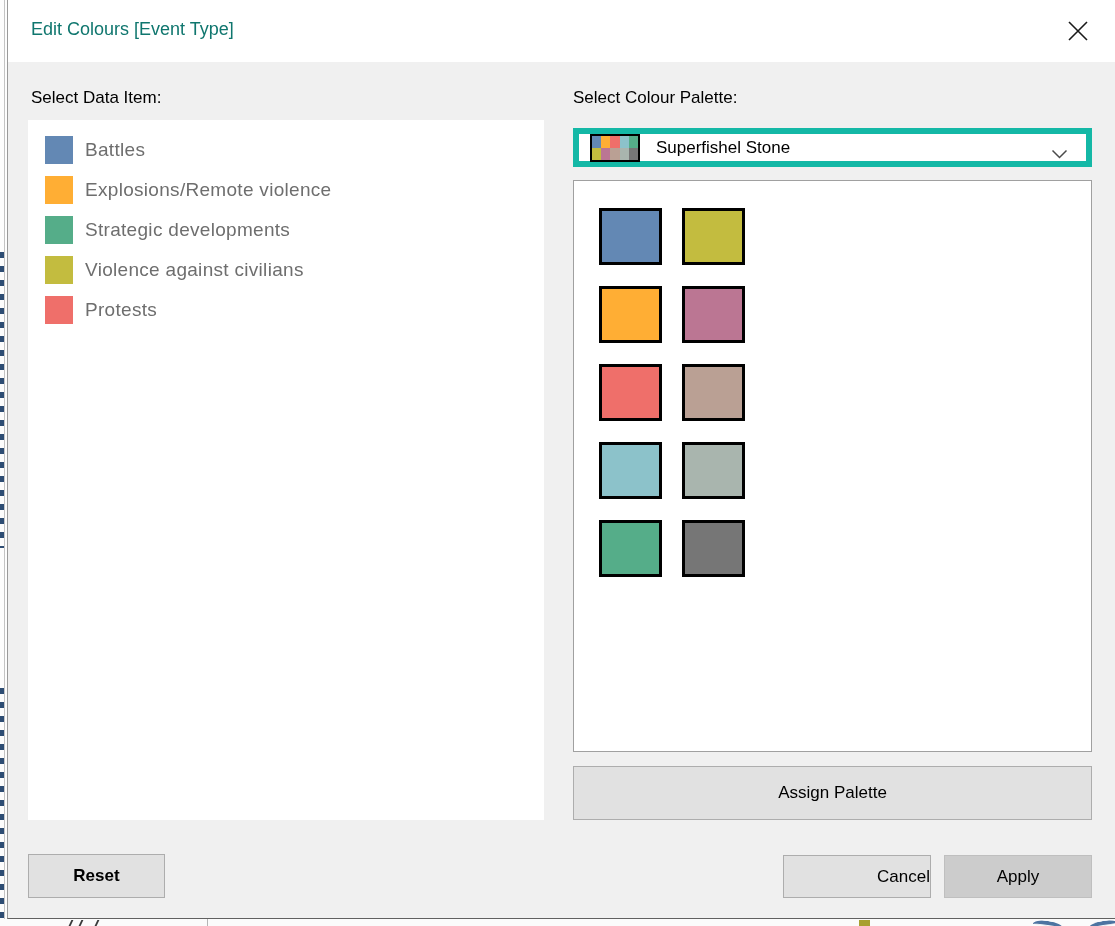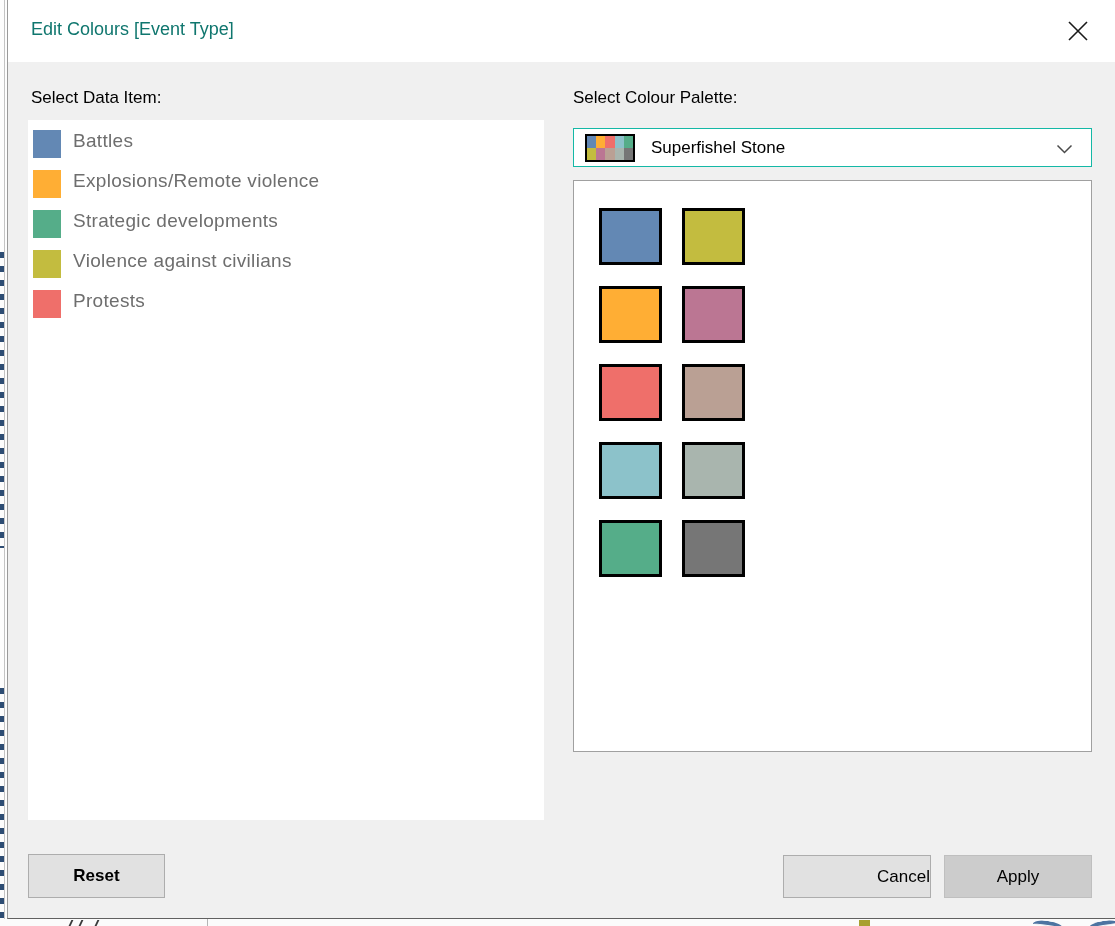--- a/index.html
+++ b/index.html
@@ -28,28 +28,28 @@
   .titlebar { position:absolute; left:0; top:0; width:100%; height:62px; background:#ffffff; }
   .title { position:absolute; left:23px; top:19px; font-size:18px; color:#0f766e; }
   .close-btn { position:absolute; left:1048px; top:11px; width:44px; height:40px; background:transparent; border:none; cursor:pointer; display:flex; align-items:center; justify-content:center; }
 
   .dlg-label { position:absolute; font-size:17px; color:#000; }
   .left-label { left:23px; top:88px; }
   .right-label { left:565px; top:88px; }
 
   
   .listbox { position:absolute; left:20px; top:120px; width:516px; height:700px; background:#ffffff; }
-  .legend-row { display:flex; height:40px; padding-left:5px; gap:12px; }
+  .legend-row { display:flex; align-items:center; height:40px; padding-left:17px; gap:12px; }
   .legend-row:first-child { margin-top:10px; }
   .legend-swatch { width:28px; height:28px; flex:0 0 28px; }
   .legend-label { font-size:19px; color:#6e6e6e; letter-spacing:0.3px; white-space:nowrap; }
 
   
   .combo { position:absolute; left:565px; top:128px; width:519px; height:39px; background:#ffffff;
-           border:1px solid #14b8a6; display:flex; align-items:center; cursor:default; }
+           border:6px solid #14b8a6; display:flex; align-items:center; cursor:default; }
   .mini-palette { margin-left:11px; width:50px; height:28px; border:2px solid #000;
                   display:grid; grid-template-columns:repeat(5,1fr); grid-template-rows:1fr 1fr; }
   .combo-text { margin-left:16px; font-size:17px; color:#000; }
   .chevron { position:absolute; right:18px; top:15px; }
 
   
   .swatch-panel { position:absolute; left:565px; top:180px; width:519px; height:572px; background:#ffffff;
                   border:1px solid #a0a0a0; }
   .swatch-grid { display:grid; grid-template-columns:63px 63px; column-gap:20px; row-gap:21px;
                  margin:27px 0 0 25px; }
@@ -146,16 +146,17 @@
         <div class="pal-swatch" style="background: rgb(187, 118, 147);"></div>
         <div class="pal-swatch" style="background: rgb(239, 111, 106);"></div>
         <div class="pal-swatch" style="background: rgb(186, 160, 148);"></div>
         <div class="pal-swatch" style="background: rgb(140, 194, 202);"></div>
         <div class="pal-swatch" style="background: rgb(169, 181, 174);"></div>
         <div class="pal-swatch" style="background: rgb(85, 173, 137);"></div>
         <div class="pal-swatch" style="background: rgb(118, 118, 118);"></div>
       </div>
   </div>
 
+  <button class="btn assign">Assign Palette</button>
   <button class="btn reset">Reset</button>
   <button class="btn cancel">Cancel</button>
   <button class="btn apply" disabled="">Apply</button>
 </div>
 
 </body></html>

